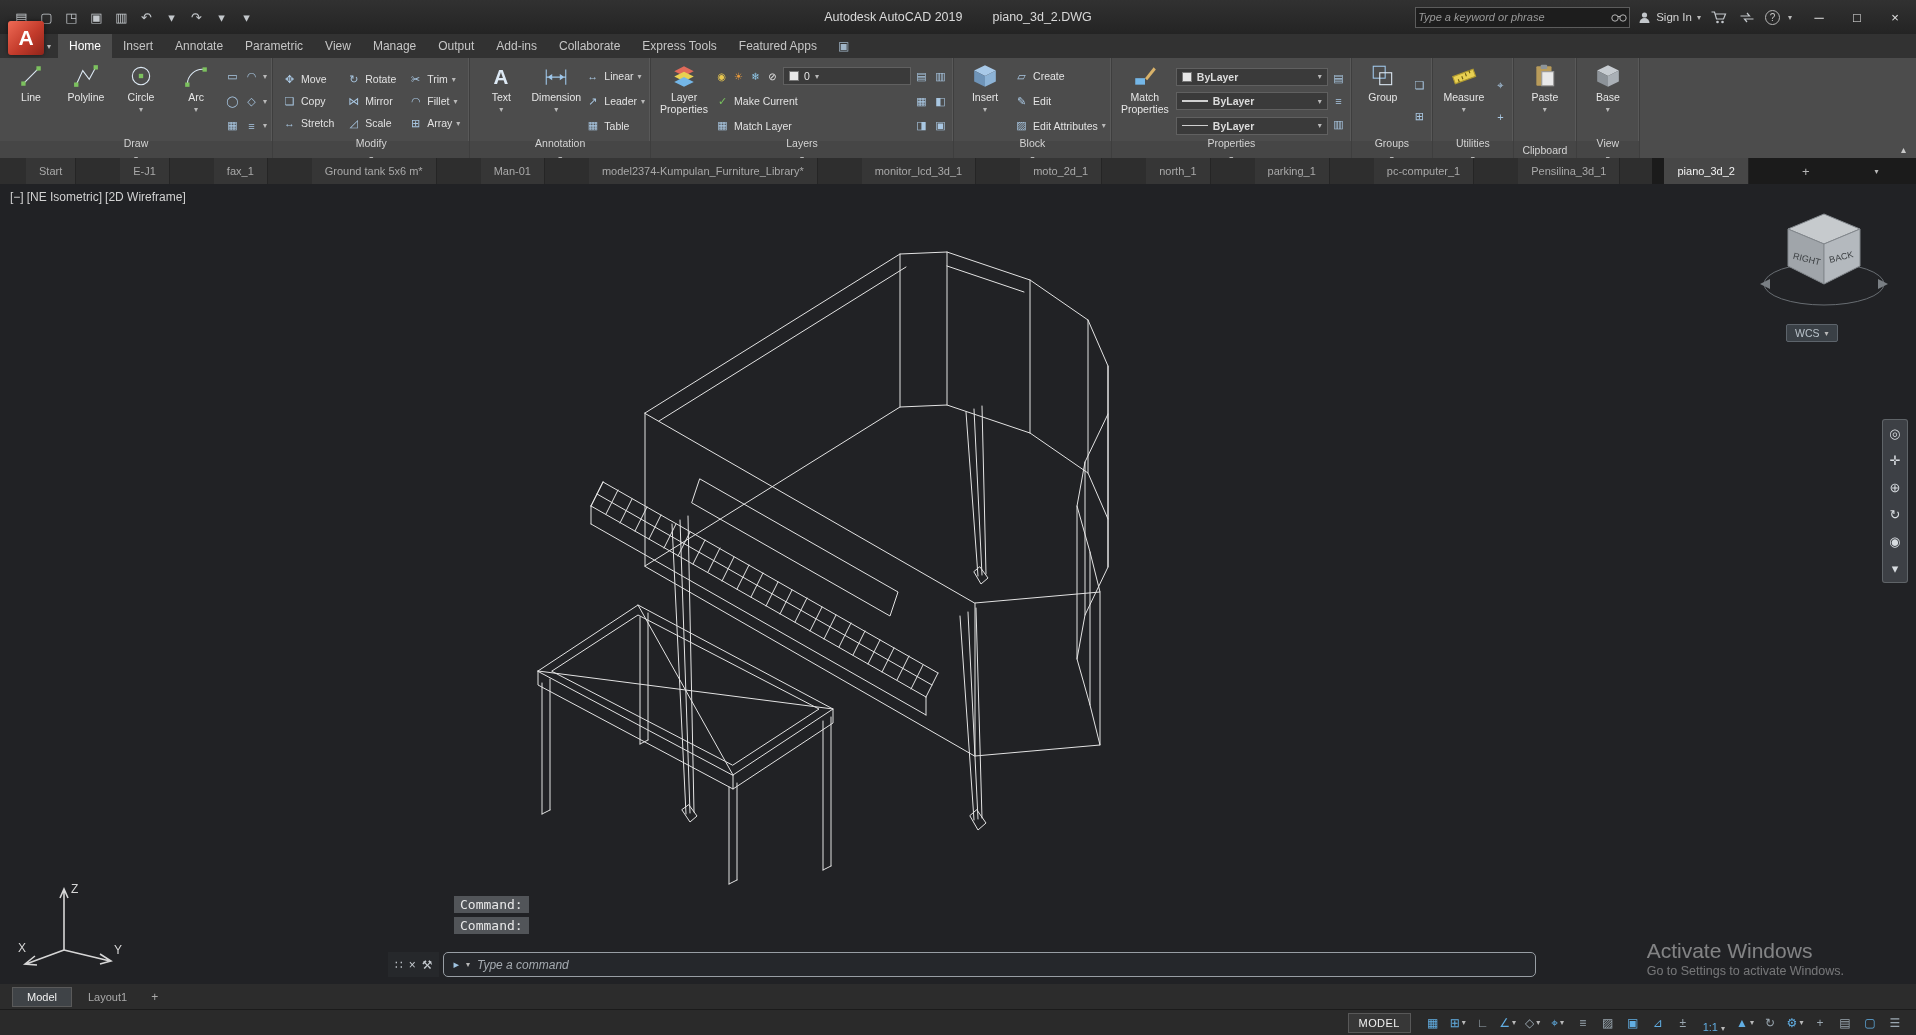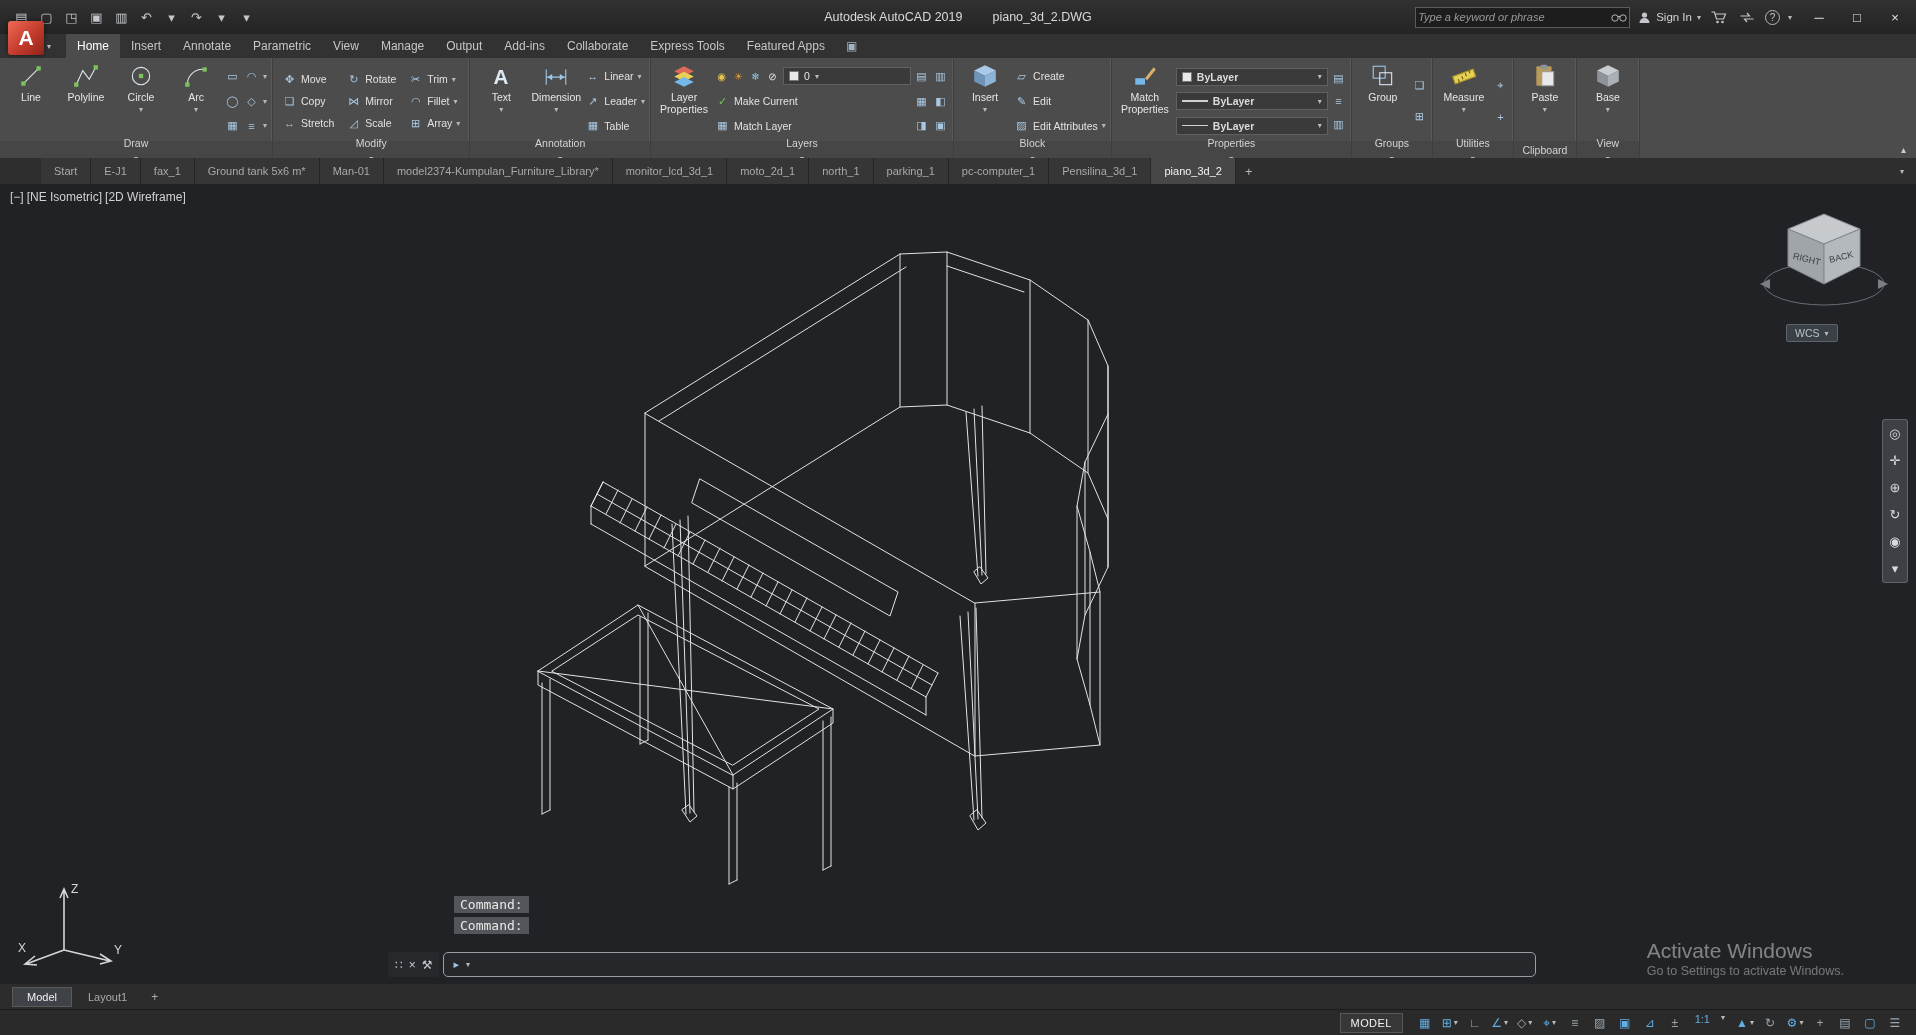--- a/index.html
+++ b/index.html
@@ -31,21 +31,21 @@
 
   
   .logo { position:absolute; left:8px; top:21px; width:36px; height:34px; z-index:40;
     background:linear-gradient(135deg,#ef6a55 0%,#c33b2b 55%,#8f241a 100%);
     border-radius:3px; display:flex; align-items:center; justify-content:center;
     color:#fff; font-size:21px; font-weight:bold; box-shadow:0 0 4px rgba(0,0,0,.5); }
   .logo-caret { position:absolute; left:47px; top:42px; z-index:40; }
   .menubar { position:absolute; top:34px; left:0; width:1916px; height:24px;
     background:#323232; display:flex; align-items:stretch; padding-left:58px; z-index:20; }
   .menu-tab { display:flex; align-items:center; padding:0 11px; font-size:12px; color:#c6c6c6; }
-  .menu-tab.active { background:#4c4c4c; color:#ffffff;margin-left:8px; }
+  .menu-tab.active { background:#4c4c4c; color:#ffffff; }
   .menu-extra { display:flex; align-items:center; margin-left:10px; color:#9fb4c6; font-size:12px; }
 
   
   .ribbon { position:absolute; top:58px; left:0; width:1916px; height:100px;
     background:#4c4c4c; display:flex; z-index:10; }
   .panel { display:flex; flex-direction:column; border-right:1px solid #3e3e3e;
     box-shadow:inset -1px 0 0 #595959; }
   .panel-body { flex:1; display:flex; align-items:stretch; padding:3px 5px 0; gap:3px; }
   .panel-label { height:17px; display:flex; align-items:center; justify-content:center; gap:5px;
     font-size:10.5px; color:#d4d4d4; background:#464646;flex-direction:column; }
@@ -64,22 +64,22 @@
   .linesample { width:26px; border-top:2px solid #cfcfcf; flex:none; }
   .layer-drop { display:flex; align-items:center; gap:5px; width:128px; height:18px;
     background:#3a3a3a; border:1px solid #606060; padding:0 5px; font-size:10.5px; color:#e6e6e6; }
   .state-ic { font-size:10px; width:13px; text-align:center; }
   .c-yellow{color:#e8c74f;} .c-orange{color:#e89a3c;} .c-blue{color:#8fc7e8;}
   .c-white{color:#e0e0e0;} .c-green{color:#79c35d;}
   .ribbon-fill { flex:1; display:flex; align-items:flex-end; justify-content:flex-end;
     padding:0 10px 3px 0; color:#c9c9c9; font-size:10px; }
 
   
-  .file-tabs { position:absolute; top:158px; left:0; width:1916px; height:26px;
-    background:#2e2e2e; display:flex; align-items:stretch; padding-left:41px; z-index:10; }
+  .file-tabs { position:absolute; top:158px; left:0; width:1652px; height:26px;
+    background:#2e2e2e; display:flex; align-items:stretch; padding-left:26px; z-index:10;gap:44px; }
   .ftab { display:flex; align-items:center; padding:0 13px; font-size:11px; color:#a9a9a9;
     background:#363636; border-right:1px solid #252525; white-space:nowrap; }
   .ftab.active { background:#474747; color:#f2f2f2; }
   .ftab-add { display:flex; align-items:center; padding:0 9px; color:#b5b5b5; font-size:13px; }
   .ftab-overflow { margin-left:auto; display:flex; align-items:center; padding:0 12px; }
 
   
   .viewport { position:absolute; top:184px; left:0; width:1916px; height:800px;
     background:#212225; overflow:hidden; }
   .drawing { position:absolute; inset:0; }
@@ -121,21 +121,21 @@
   .ltab-add { color:#ababab; font-size:12px; padding:0 8px; }
   .statusbar { position:absolute; top:1009px; left:0; width:1916px; height:26px;
     background:#2a2a2a; border-top:1px solid #1b1b1b; display:flex; align-items:center;
     justify-content:flex-end; gap:3px; padding-right:10px; z-index:10; }
   .model-btn { color:#f2f2f2; font-size:11px; letter-spacing:.4px; background:#373737;
     border:1px solid #585858; height:20px; display:flex; align-items:center; padding:0 10px;
     margin-right:8px; }
   .sicon { min-width:22px; height:20px; display:flex; align-items:center; justify-content:center;
     gap:2px; font-size:12px; color:#9aa7b0; }
   .sicon.active { color:#61aee3; }
-  .scale-btn { display:flex; align-items:flex-start; gap:11px; color:#61aee3; font-size:11px;
+  .scale-btn { display:flex; align-items:flex-end; gap:3px; color:#61aee3; font-size:11px;
     padding:0 6px; height:20px; }
   svg text { font-family:"Liberation Sans",sans-serif; }
 </style>
 </head>
 <body>
 
 <div class="titlebar">
   <div class="qat">
     <span class="ic">▤</span>
     <span class="ic">▢</span>
@@ -661,20 +661,21 @@
 
   <div class="cmd-bar">
     <div class="cmd-left">
       <span>∷</span>
       <span>×</span>
       <span>⚒</span>
     </div>
     <div class="cmd-field">
       <span class="cmd-ic">▸</span>
       <span class="caret">▾</span>
+      <input type="text" placeholder="Type a command" style="">
     </div>
   </div>
 
   <div class="activate">
     <div class="l1">Activate Windows</div>
     <div class="l2">Go to Settings to activate Windows.</div>
   </div>
 </div>
 
 <div class="layout-bar">

